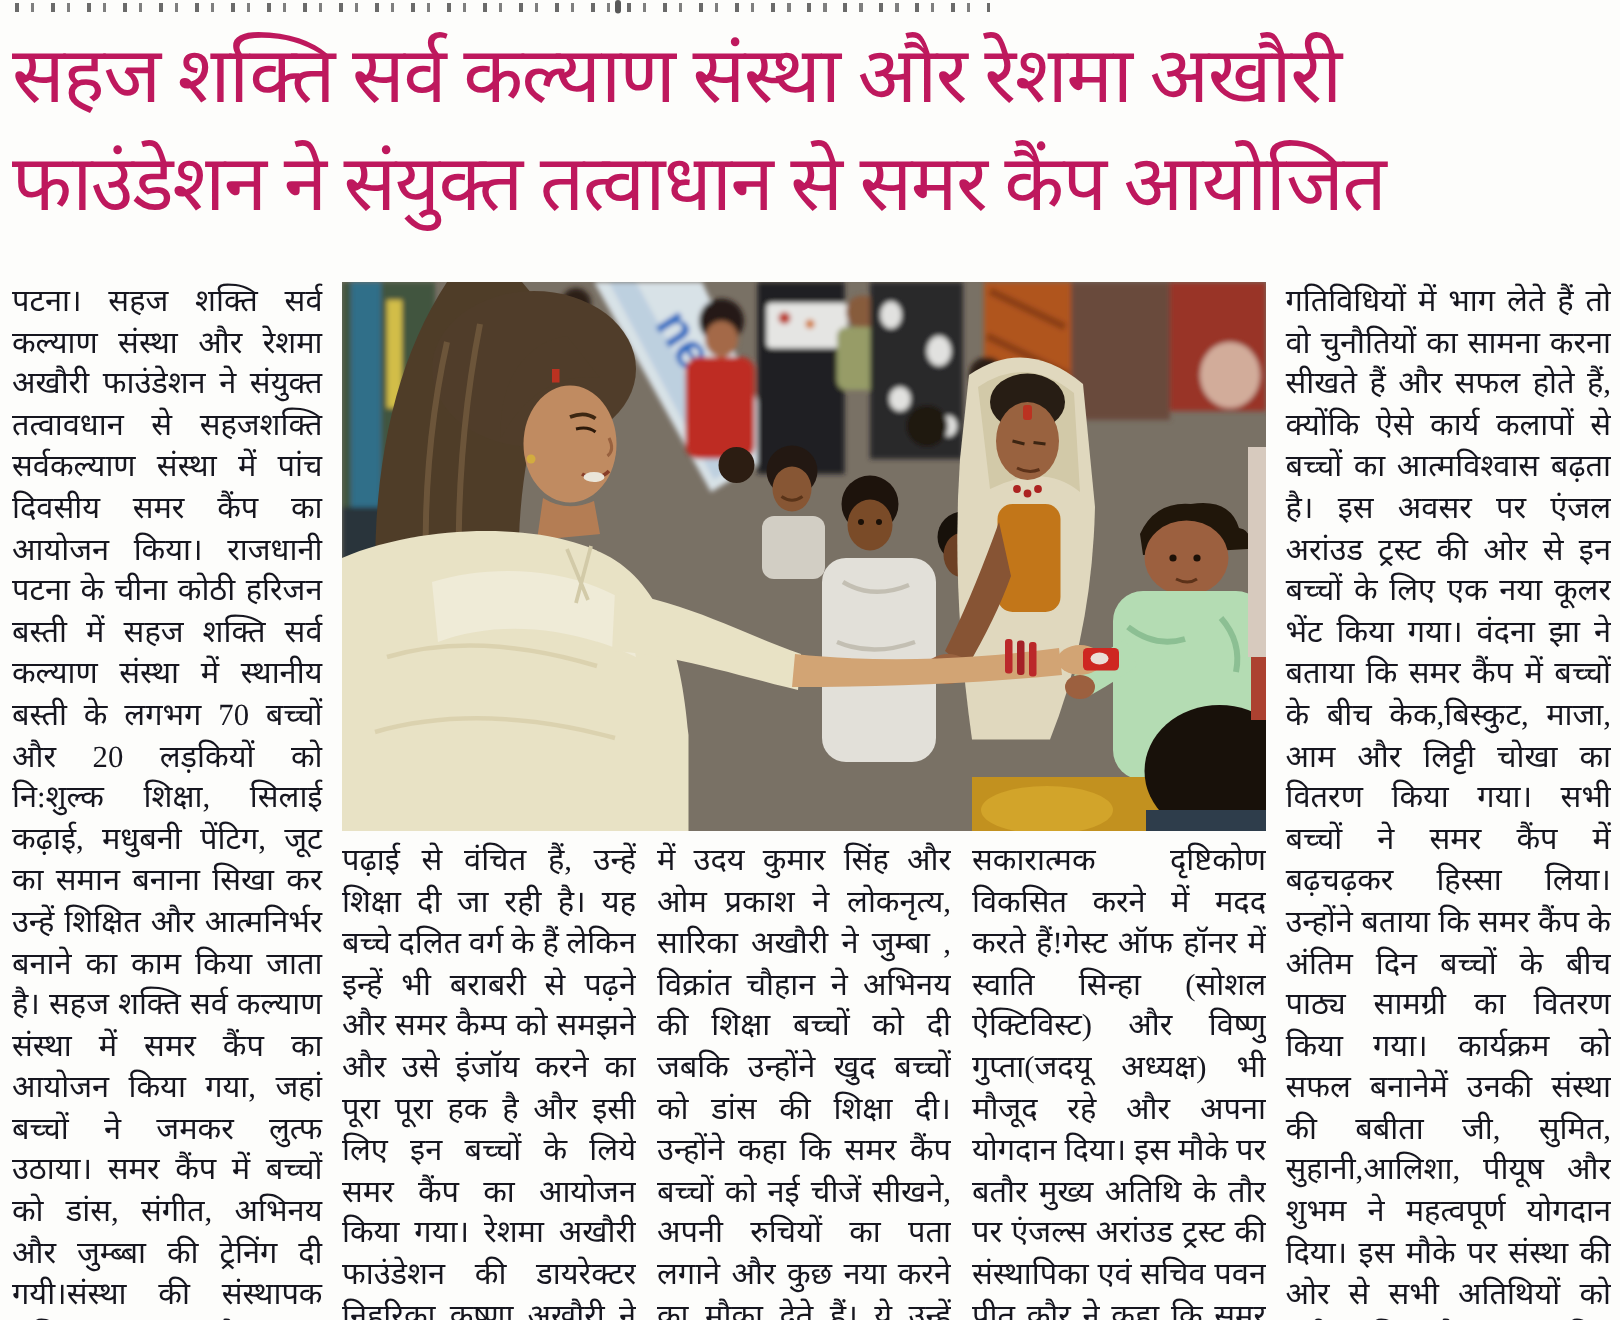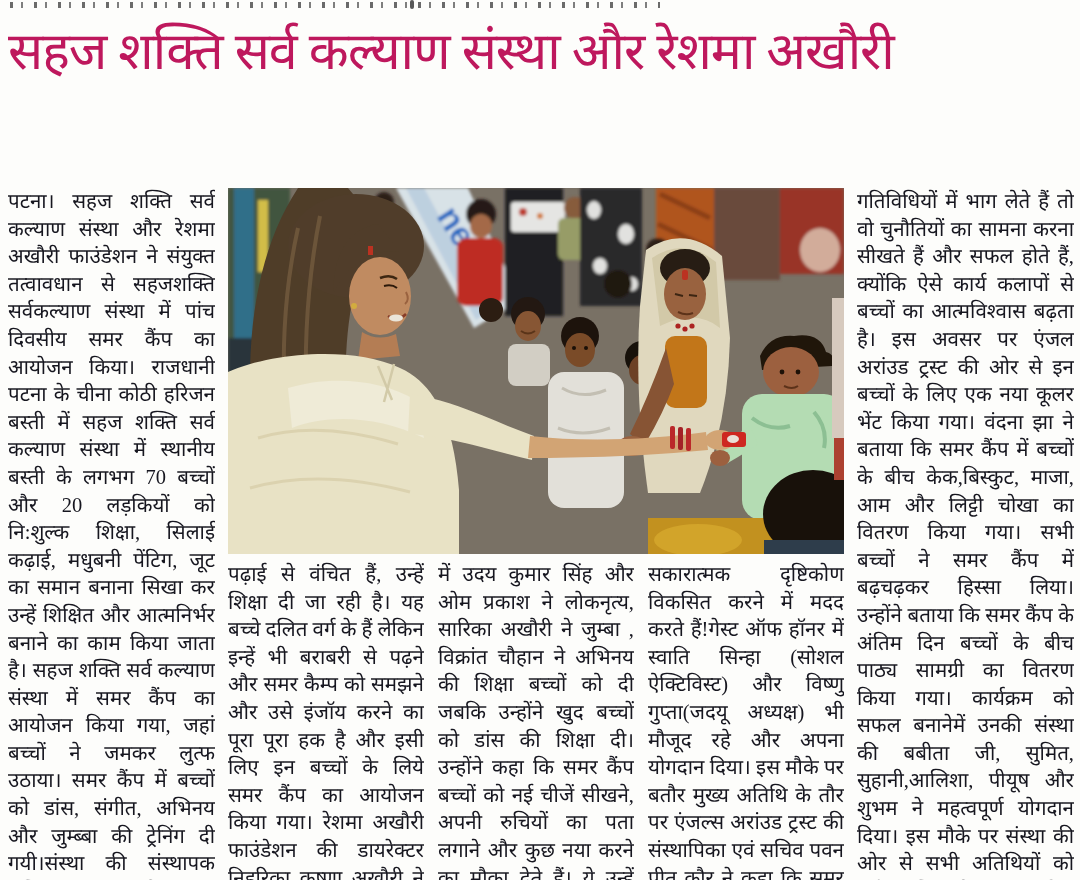--- a/index.html
+++ b/index.html
@@ -52,20 +52,21 @@
 </style>
 </head>
 <body>
 
 <div class="page">
 
   <div class="top-fragments"></div>
 
   <div class="headline">
     <div>सहज शक्ति सर्व कल्याण संस्था और रेशमा अखौरी</div>
+    <div>फाउंडेशन ने संयुक्त तत्वाधान से समर कैंप आयोजित</div>
   </div>
 
   <div class="content">
 
     <div class="bodycol">पटना। सहज शक्ति सर्व कल्याण संस्था और रेशमा अखौरी फाउंडेशन ने संयुक्त तत्वावधान से सहजशक्ति सर्वकल्याण संस्था में पांच दिवसीय समर कैंप का आयोजन किया। राजधानी पटना के चीना कोठी हरिजन बस्ती में सहज शक्ति सर्व कल्याण संस्था में स्थानीय बस्ती के लगभग 70 बच्चों और 20 लड़कियों को नि:शुल्क शिक्षा, सिलाई कढ़ाई, मधुबनी पेंटिग, जूट का समान बनाना सिखा कर उन्हें शिक्षित और आत्मनिर्भर बनाने का काम किया जाता है। सहज शक्ति सर्व कल्याण संस्था में समर कैंप का आयोजन किया गया, जहां बच्चों ने जमकर लुत्फ उठाया। समर कैंप में बच्चों को डांस, संगीत, अभिनय और जुम्ब्बा की ट्रेनिंग दी गयी।संस्था की संस्थापक सचिव वंदना झा ने बताया कि संस्था की ओर से गरीब परिवार के बच्चे जो आर्थिक वजहों से</div>
 
     <div class="center-area">
       <div class="photo-wrap">
         <svg viewBox="0 0 616 366" width="616" height="366">
           <defs>

